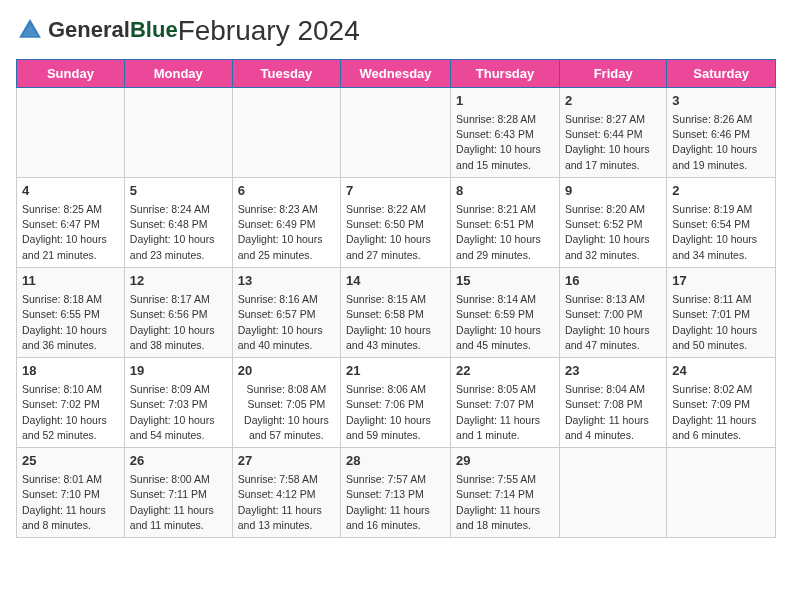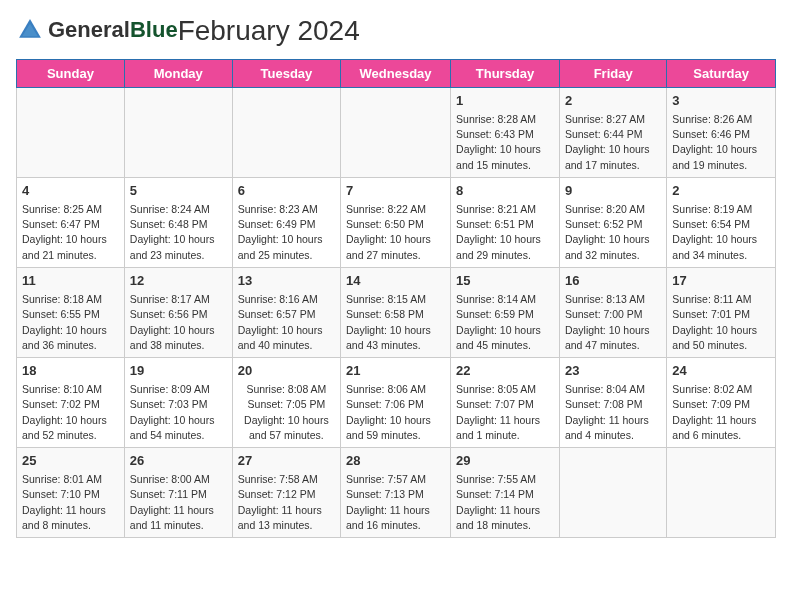--- a/index.html
+++ b/index.html
@@ -320,21 +320,21 @@
         <td>
           <div class="day-num">26</div>
           <div class="day-info" style="white-space: pre-line;">Sunrise: 8:00 AM
 Sunset: 7:11 PM
 Daylight: 11 hours
 and 11 minutes.</div>
         </td>
         <td>
           <div class="day-num">27</div>
           <div class="day-info" style="white-space: pre-line;">Sunrise: 7:58 AM
-Sunset: 7:12 PM
+Sunset: 4:12 PM
 Daylight: 11 hours
 and 13 minutes.</div>
         </td>
         <td>
           <div class="day-num">28</div>
           <div class="day-info" style="white-space: pre-line;">Sunrise: 7:57 AM
 Sunset: 7:13 PM
 Daylight: 11 hours
 and 16 minutes.</div>
         </td>

